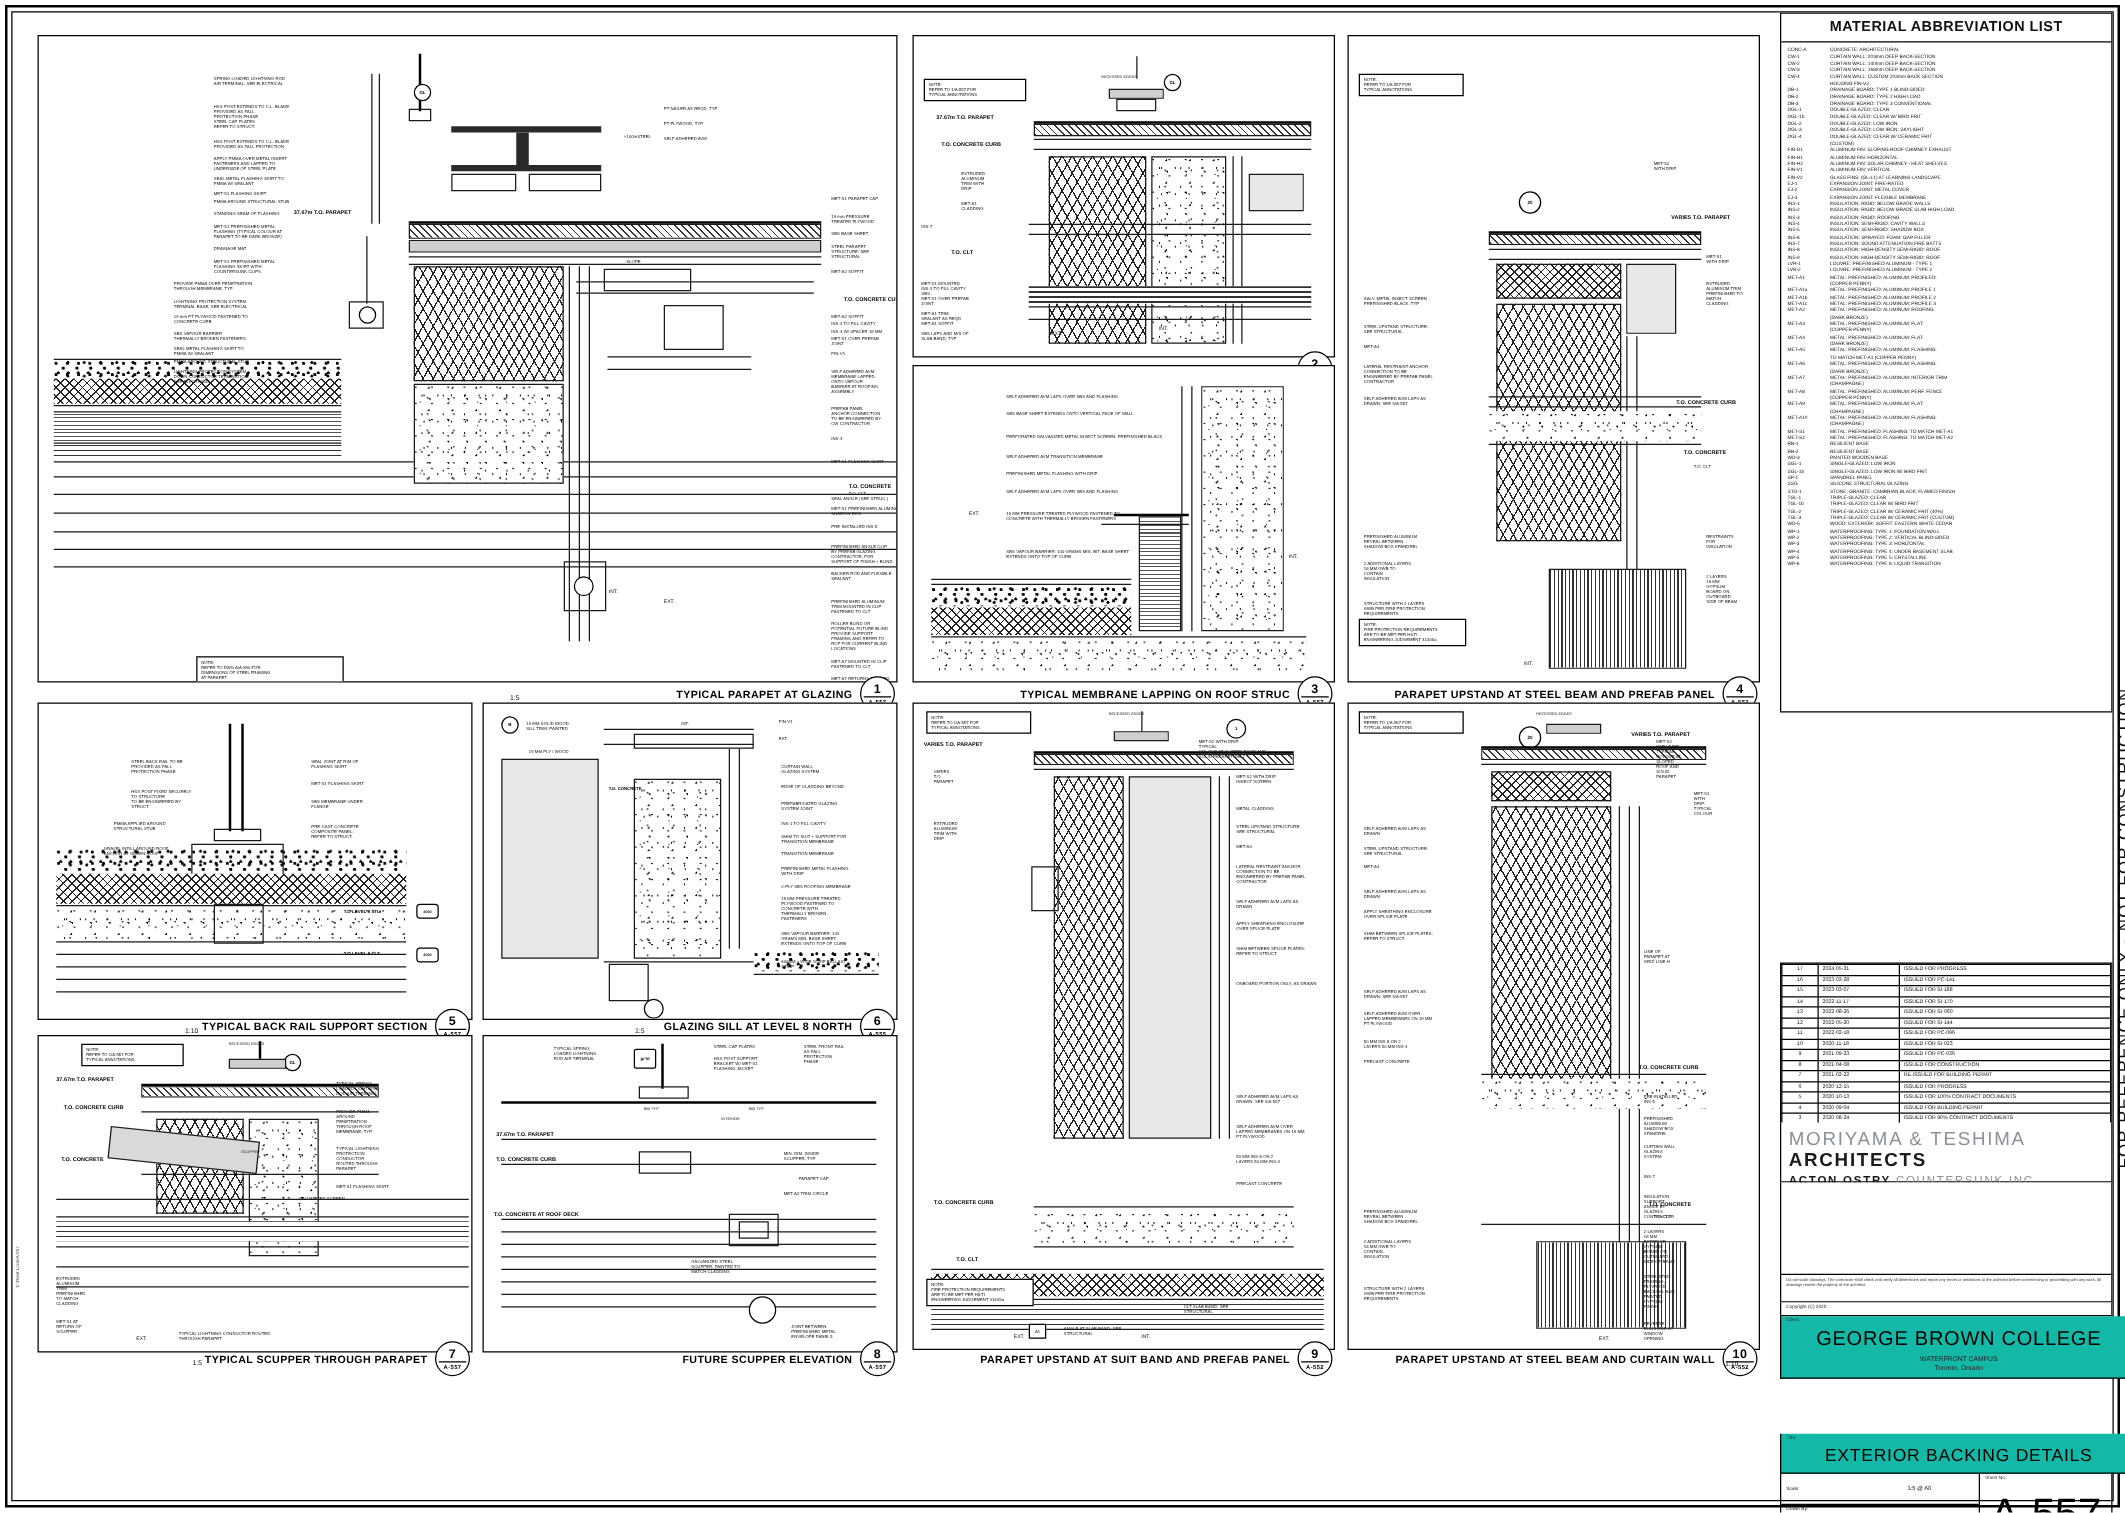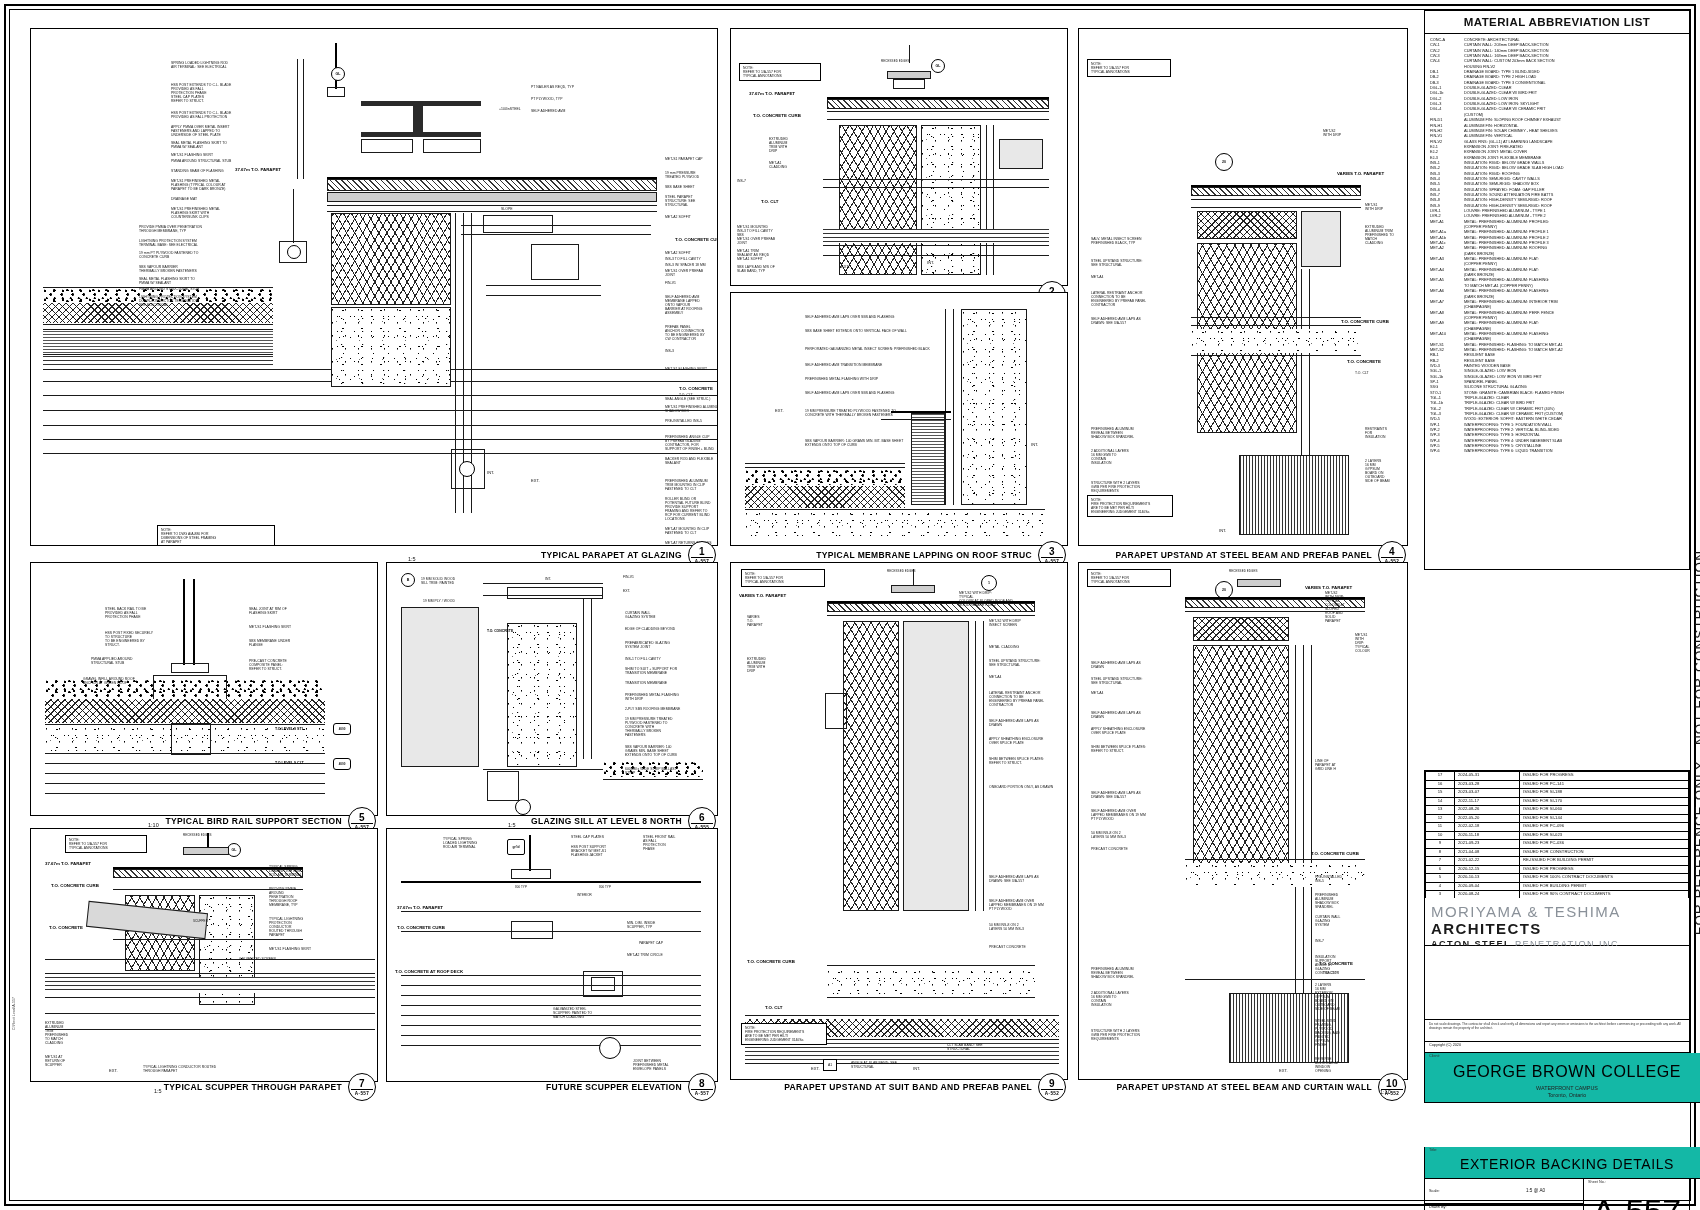--- a/index.html
+++ b/index.html
@@ -518,21 +518,21 @@
       <div class="txt" style="left:218px;top:96px;">PRE-CAST CONCRETE
 COMPOSITE PANEL:
 REFER TO STRUCT.</div>
       <div class="txtb" style="left:244px;top:164px;font-size:3.6px;">T.O LEVEL 9 STL.</div>
       <div class="txtb" style="left:244px;top:198px;font-size:3.6px;">T.O LEVEL 9 CLT</div>
       <div class="tag" style="left:302px;top:160px;width:16px;height:10px;border-radius:3px;font-size:3px;">4000</div>
       <div class="tag" style="left:302px;top:195px;width:16px;height:10px;border-radius:3px;font-size:3px;">4000</div>
     </div>
   </div>
   <div class="dtitle" style="left:174px;top:810px;width:202px;height:22px;">
-    <span class="nm">TYPICAL BIRD RAIL SUPPORT SECTION</span>
+    <span class="nm">TYPICAL BACK RAIL SUPPORT SECTION</span>
     <span class="dbub">
       <span class="num">5</span>
       <span class="hr"></span>
       <span class="sh">A-557</span>
     </span>
   </div>
   <div class="dscale" style="left:148px;top:822px;">1:10</div>
 
   <div class="panel" style="left:386px;top:562px;width:332px;height:254px;">
     <div class="panel-inner">
@@ -1332,21 +1332,21 @@
               <td class="rv-no">No.</td>
               <td class="rv-dt">Date</td>
               <td>Description</td>
             </tr>
           </tbody>
         </table>
     </div>
 
     <div class="archbox" style="top:888px;height:48px;">
       <div class="arch1"><span>MORIYAMA &amp; TESHIMA </span><b>ARCHITECTS</b></div>
-      <div class="arch2"><b>ACTON STEEL</b><span> PENETRATION INC</span></div>
+      <div class="arch2"><b>ACTON OSTRY</b><span> COUNTERSUNK INC</span></div>
       <div class="archsub">
         <span>Architects in Joint Venture</span>
         <span>mtarch.com / actonostry.ca</span>
       </div>
       <div class="archaddr">
         <span>117 George Street, Toronto, Ontario Canada M5A 2N4</span>
         <span>416-925-4484</span>
       </div>
     </div>
 

